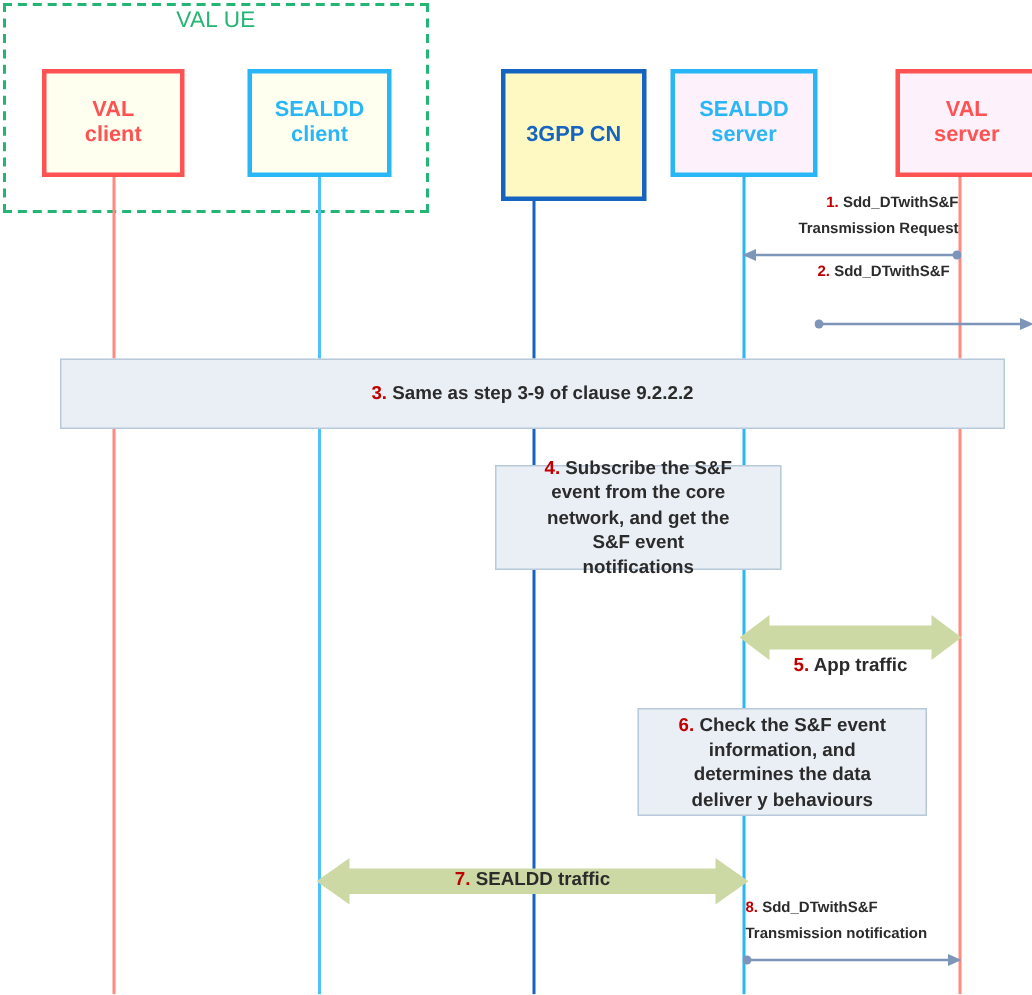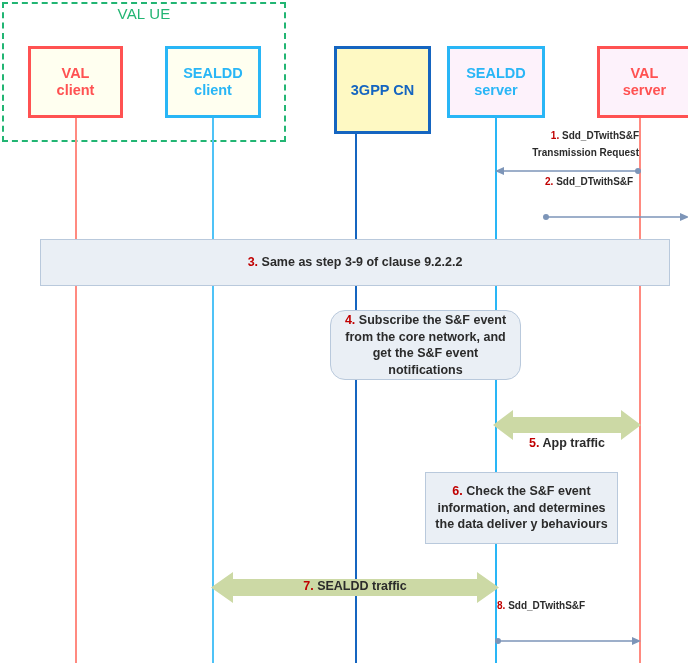--- a/index.html
+++ b/index.html
@@ -61,21 +61,21 @@
     background:#eaeff5;
     border:1px solid #b9c9dc;
     display:flex;
     align-items:center;
     justify-content:center;
     text-align:center;
     color:#2b2b2b;
     font-weight:bold;
     font-size:12.5px;
     line-height:16.5px;
-    padding:4px 8px;
+    padding:4px 26px;
   }
   .note .num{color:#c00000;}
 
   
   .msg-wrap{position:absolute;}
   .msg-label{
     position:absolute;
     color:#2b2b2b;
     font-weight:bold;
     font-size:10px;
@@ -175,21 +175,21 @@
     </div>
   </div>
 
   <div class="note" style="left:40px; top:239px; width:630px; height:47px;">
     <div>
       <span class="num">3.</span>
       <span>Same as step 3-9 of clause 9.2.2.2</span>
     </div>
   </div>
 
-  <div class="note" style="left:330px; top:310px; width:191px; height:70px;border-radius:15px;">
+  <div class="note" style="left:330px; top:310px; width:191px; height:70px;">
     <div>
       <span class="num">4.</span>
       <span>Subscribe the S&amp;F event from the core network, and get the S&amp;F event notifications</span>
     </div>
   </div>
 
   <div class="blockarrow" style="left:493px; top:407px; width:148px; height:36px;">
     <svg width="148" height="36" viewBox="0 0 148 36">
       <polygon points="0,18 20,3 20,10 128,10 128,3 148,18 128,33 128,26 20,26 20,33" fill="#ccd9a5"></polygon>
     </svg>
@@ -214,20 +214,21 @@
       <span class="num">7.</span>
       <span>SEALDD traffic</span>
     </div>
   </div>
 
   <div class="msg-wrap" style="left:495px; top:598px; width:166px; height:48px;text-align:right;">
     <div class="msg-label" style="left:2px; top:0px;">
       <span class="num">8.</span>
       <span>Sdd_DTwithS&amp;F</span>
     </div>
+    <div class="msg-label" style="left:2px; top:17px;">Transmission notification</div>
     <div class="msg-line" style="left:0; top:34px; width:146px;">
       <svg width="146" height="10" viewBox="0 0 146 10">
         <line x1="3" y1="5" x2="140" y2="5" stroke="#7d95b8" stroke-width="1.6"></line>
         <circle cx="3" cy="5" r="3" fill="#7d95b8"></circle>
         <polygon points="146,5 137,1 137,9" fill="#7d95b8"></polygon>
       </svg>
     </div>
   </div>
 
 </div>

